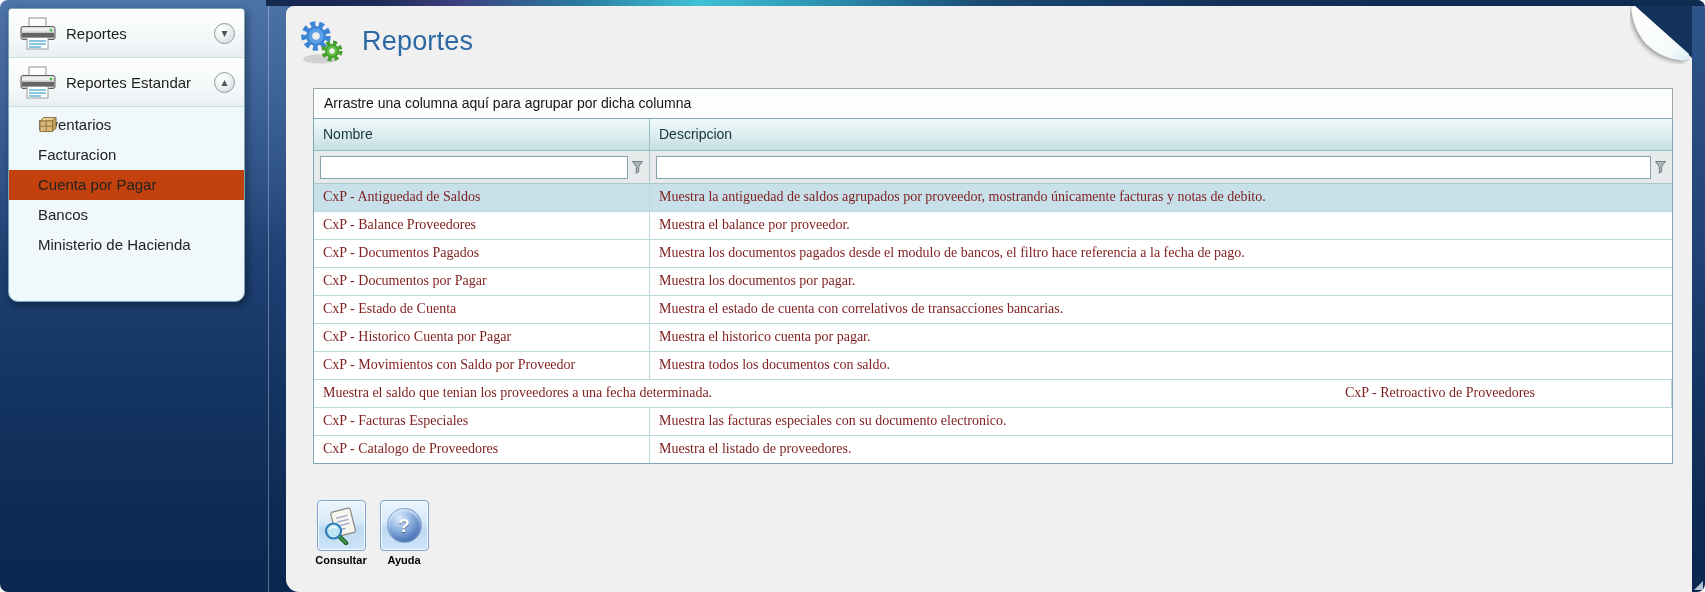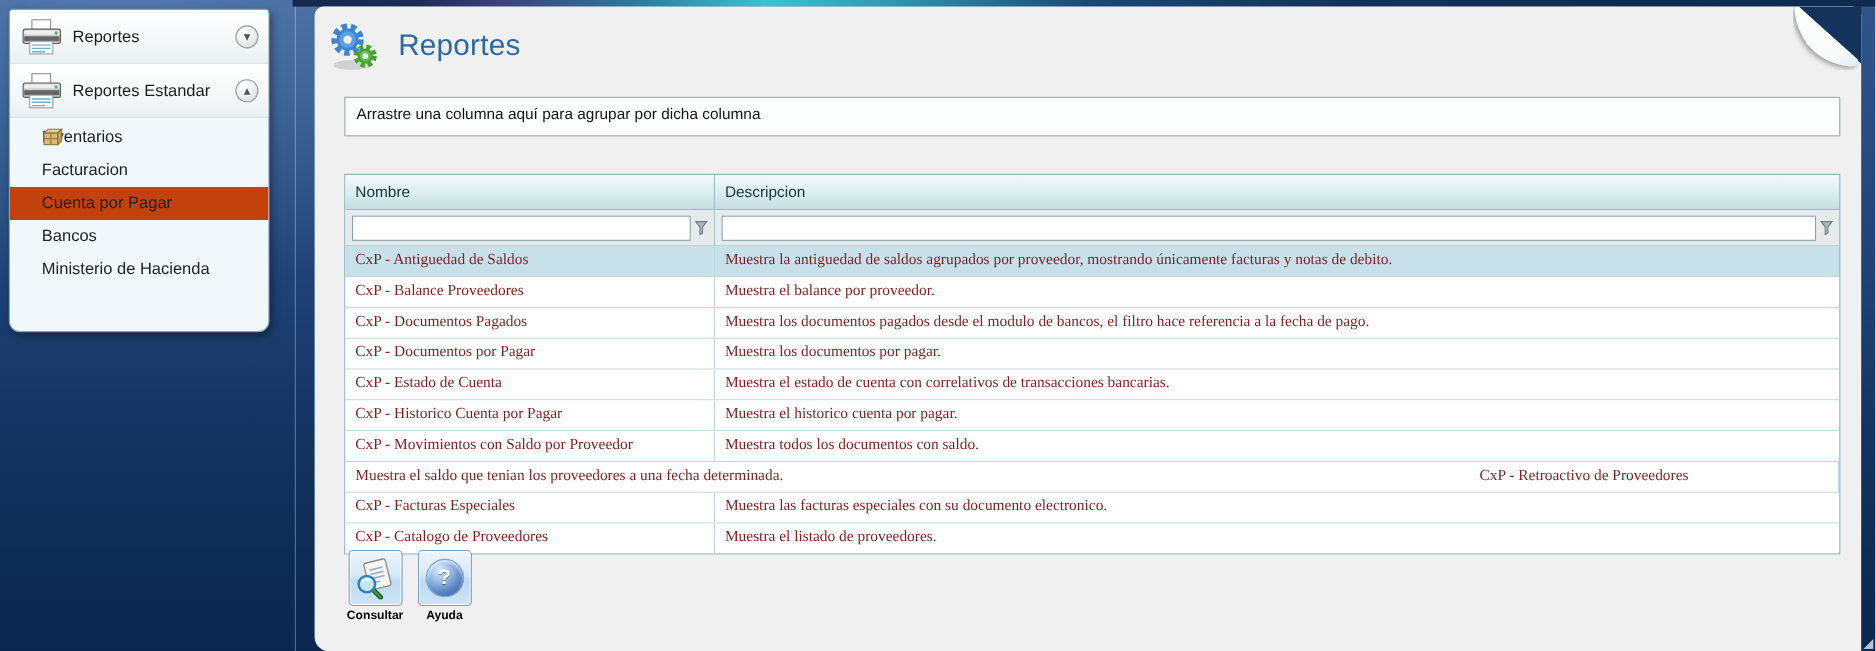--- a/index.html
+++ b/index.html
@@ -1,20 +1,21 @@
 <!DOCTYPE html>
 <html><head>
 <meta charset="utf-8">
 <style>
   html,body{margin:0;padding:0;}
   .stage{position:relative;width:1705px;height:592px;overflow:hidden;
     font-family:"Liberation Sans",sans-serif;
     background:
       radial-gradient(ellipse 950px 520px at 110px -60px, rgba(122,162,212,0.55), rgba(122,162,212,0) 62%),
       linear-gradient(180deg,#30558a 0%,#23467a 35%,#143463 65%,#0d2c55 85%,#0a2750 100%);
+    border-radius: 8px;
   }
   .streak{position:absolute;left:-80px;top:110px;width:980px;height:340px;pointer-events:none;
     background:linear-gradient(100deg, rgba(255,255,255,0) 47%, rgba(255,255,255,0.09) 50%, rgba(255,255,255,0) 53%);
     transform:rotate(-10deg);}
   .vline{position:absolute;left:268px;top:0;width:1px;height:592px;background:rgba(255,255,255,0.32);}
   .topstrip{position:absolute;left:266px;top:0;width:1439px;height:6px;
     background:linear-gradient(90deg,#15284e 0%,#1d2b56 8%,#3d3f7e 13%,#2b7d9e 22%,#3fc1d4 30%,#2e96b4 38%,#1a4a74 50%,#122f58 68%,#0e2a4e 100%);}
   .grip{position:absolute;right:2px;bottom:2px;width:0;height:0;
     border-left:9px solid transparent;border-bottom:9px solid rgba(210,224,236,0.85);}
 
@@ -40,21 +41,21 @@
     background:#f0f0f0;border-radius:8px 8px 0 13px;}
   .fold{position:absolute;top:0;right:0;width:62px;height:58px;pointer-events:none;}
   .gears{position:absolute;left:12px;top:13px;}
   .page-title{position:absolute;left:76px;top:20px;font-size:27px;color:#2c69a4;letter-spacing:0.2px;}
 
   .group-bar{position:absolute;left:27px;top:82px;width:1360px;height:36px;box-sizing:border-box;
     background:#fcfdfd;border:1px solid #9fa6a9;line-height:28px;padding-left:10px;
     font-size:14px;color:#141414;}
 
   .grid{position:absolute;left:27px;top:112px;width:1360px;box-sizing:border-box;
-    border:1px solid #7fa8b2;background:#ffffff;margin-top:40px;}
+    border:1px solid #7fa8b2;background:#ffffff;}
   .grid-header{display:flex;height:31px;
     background:linear-gradient(180deg,#f2f9fa 0%,#ddeef0 50%,#c3dee2 100%);
     border-bottom:1px solid #98bec5;}
   .hcell{box-sizing:border-box;line-height:31px;padding-left:9px;font-size:14px;color:#16333b;}
   .hcell.col-name{width:336px;border-right:1px solid #98bec5;}
   .hcell.col-desc{flex:1;}
   .filter-row{display:flex;height:32px;background:#e6eaea;border-bottom:1px solid #aac7cc;}
   .fcell{box-sizing:border-box;display:flex;align-items:center;padding:0 5px 0 6px;}
   .fcell.col-name{width:336px;border-right:1px solid #aac7cc;}
   .fcell.col-desc{flex:1;}

